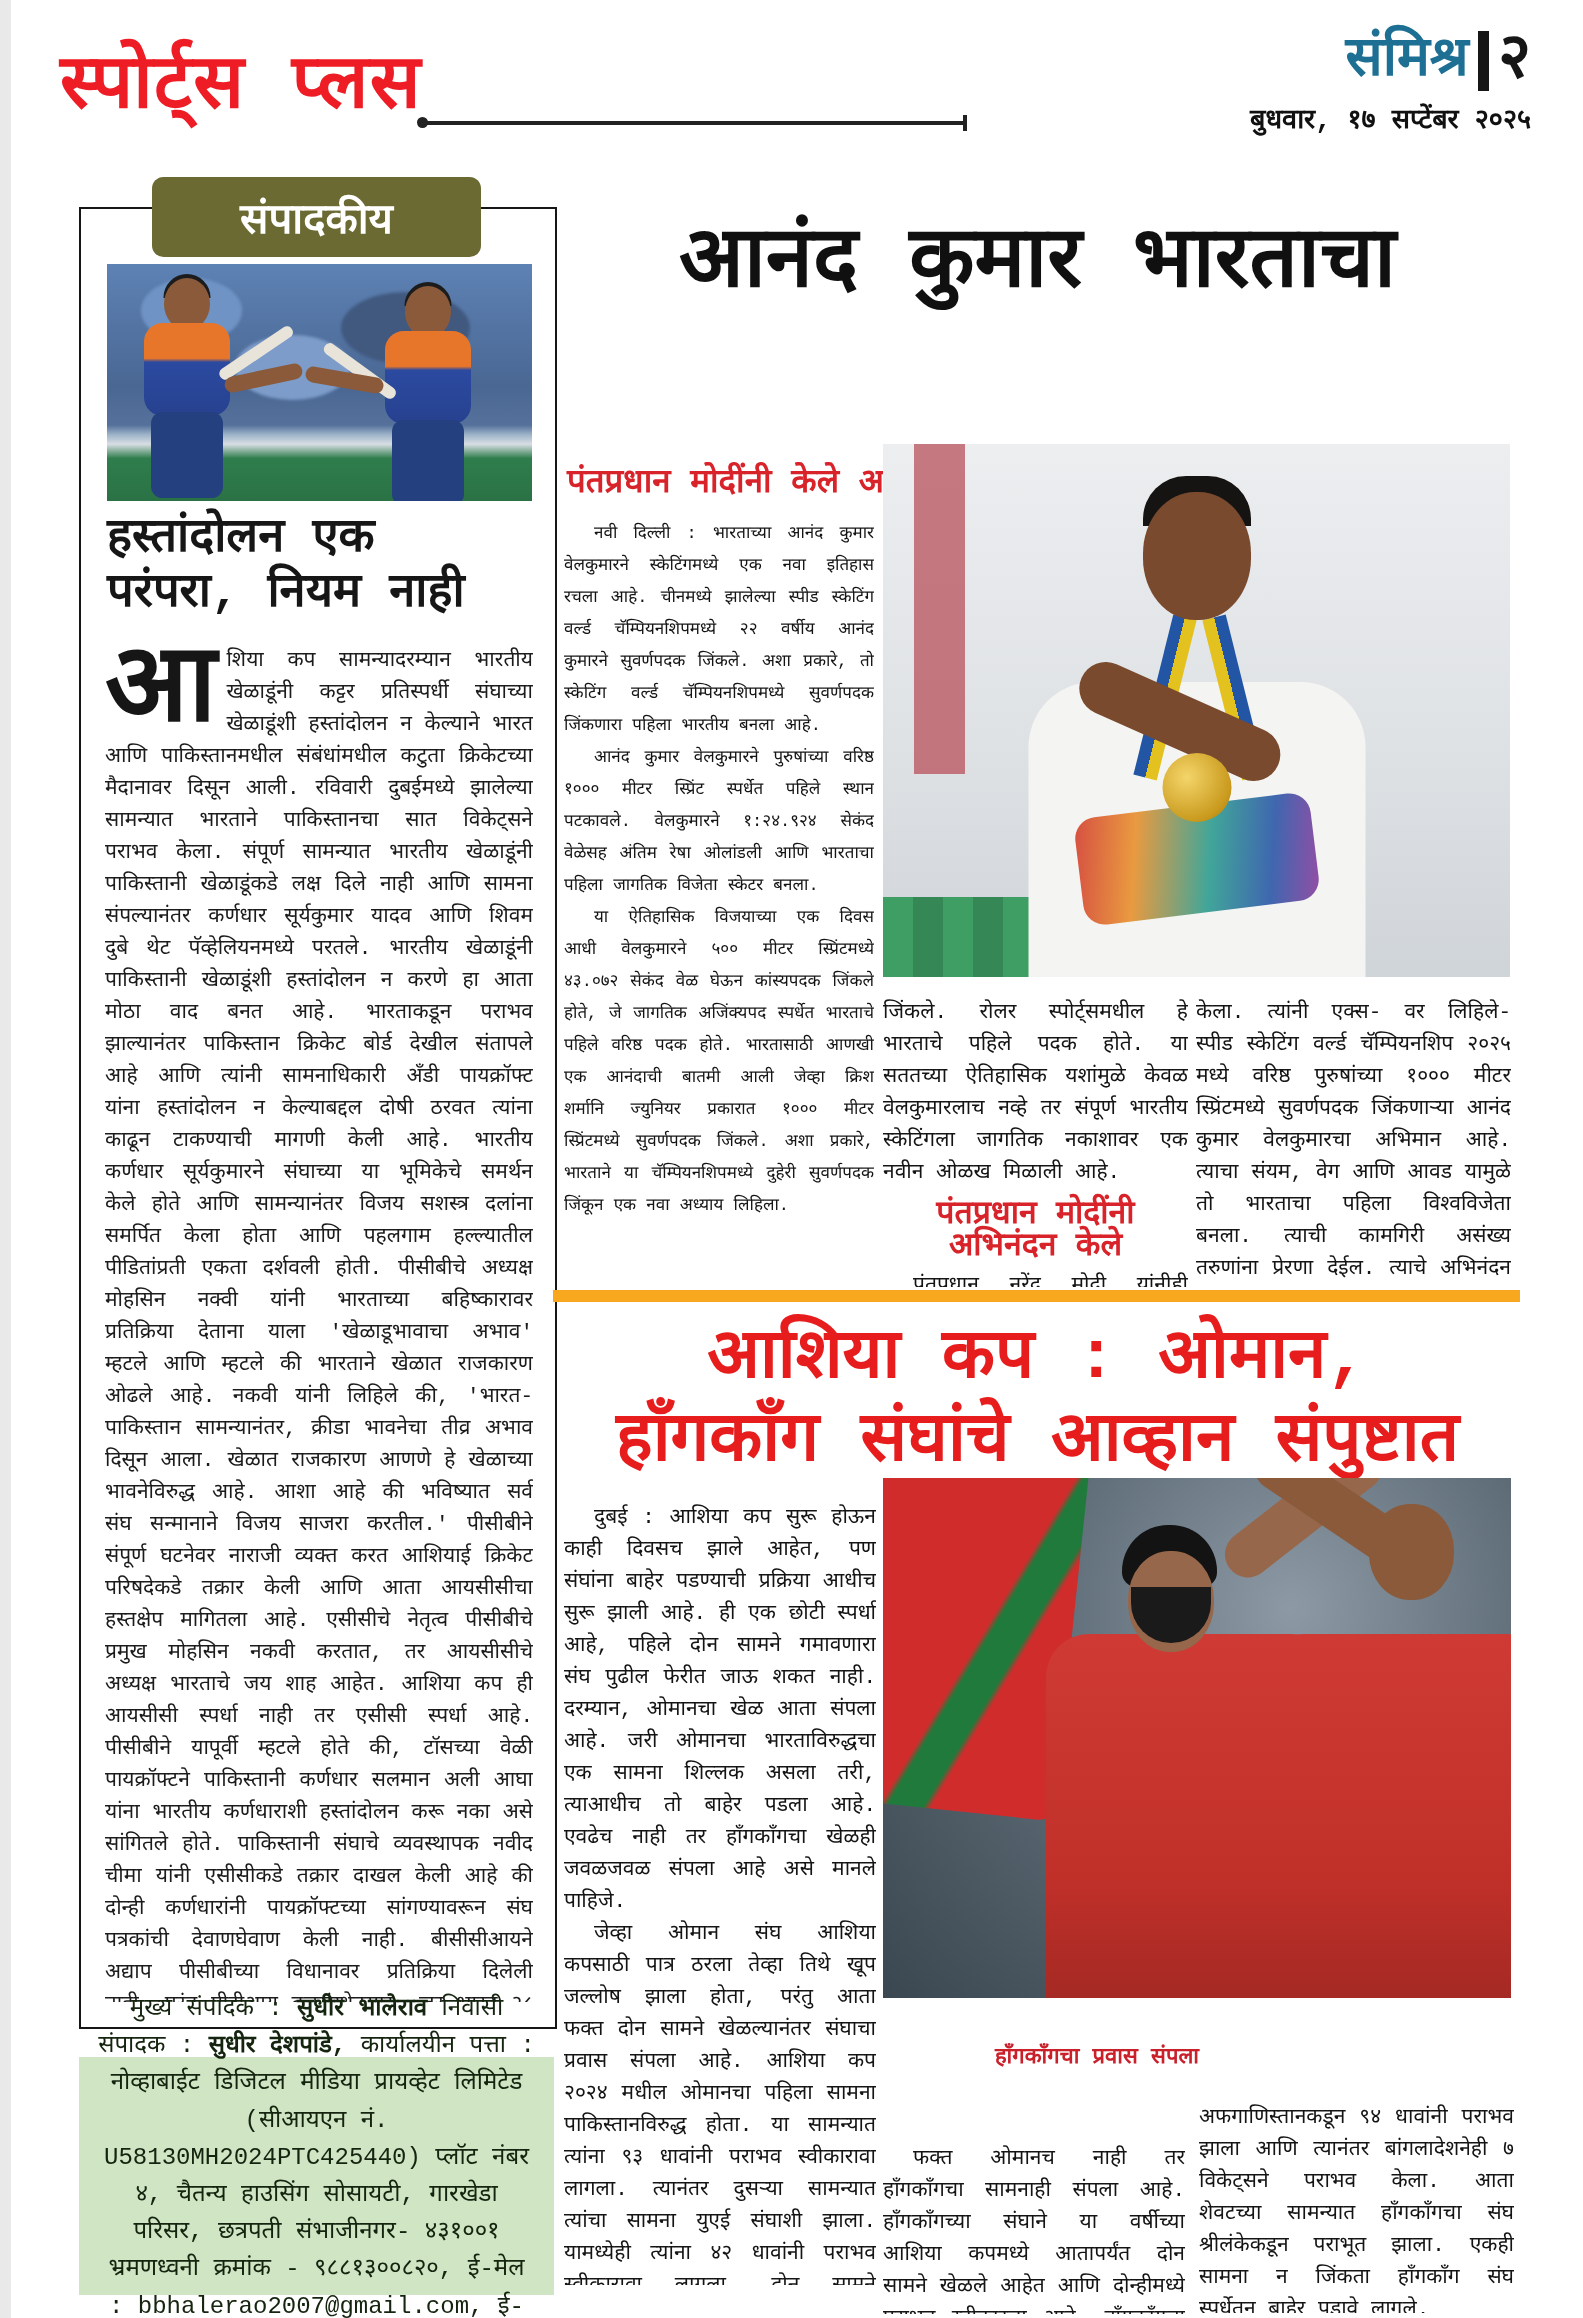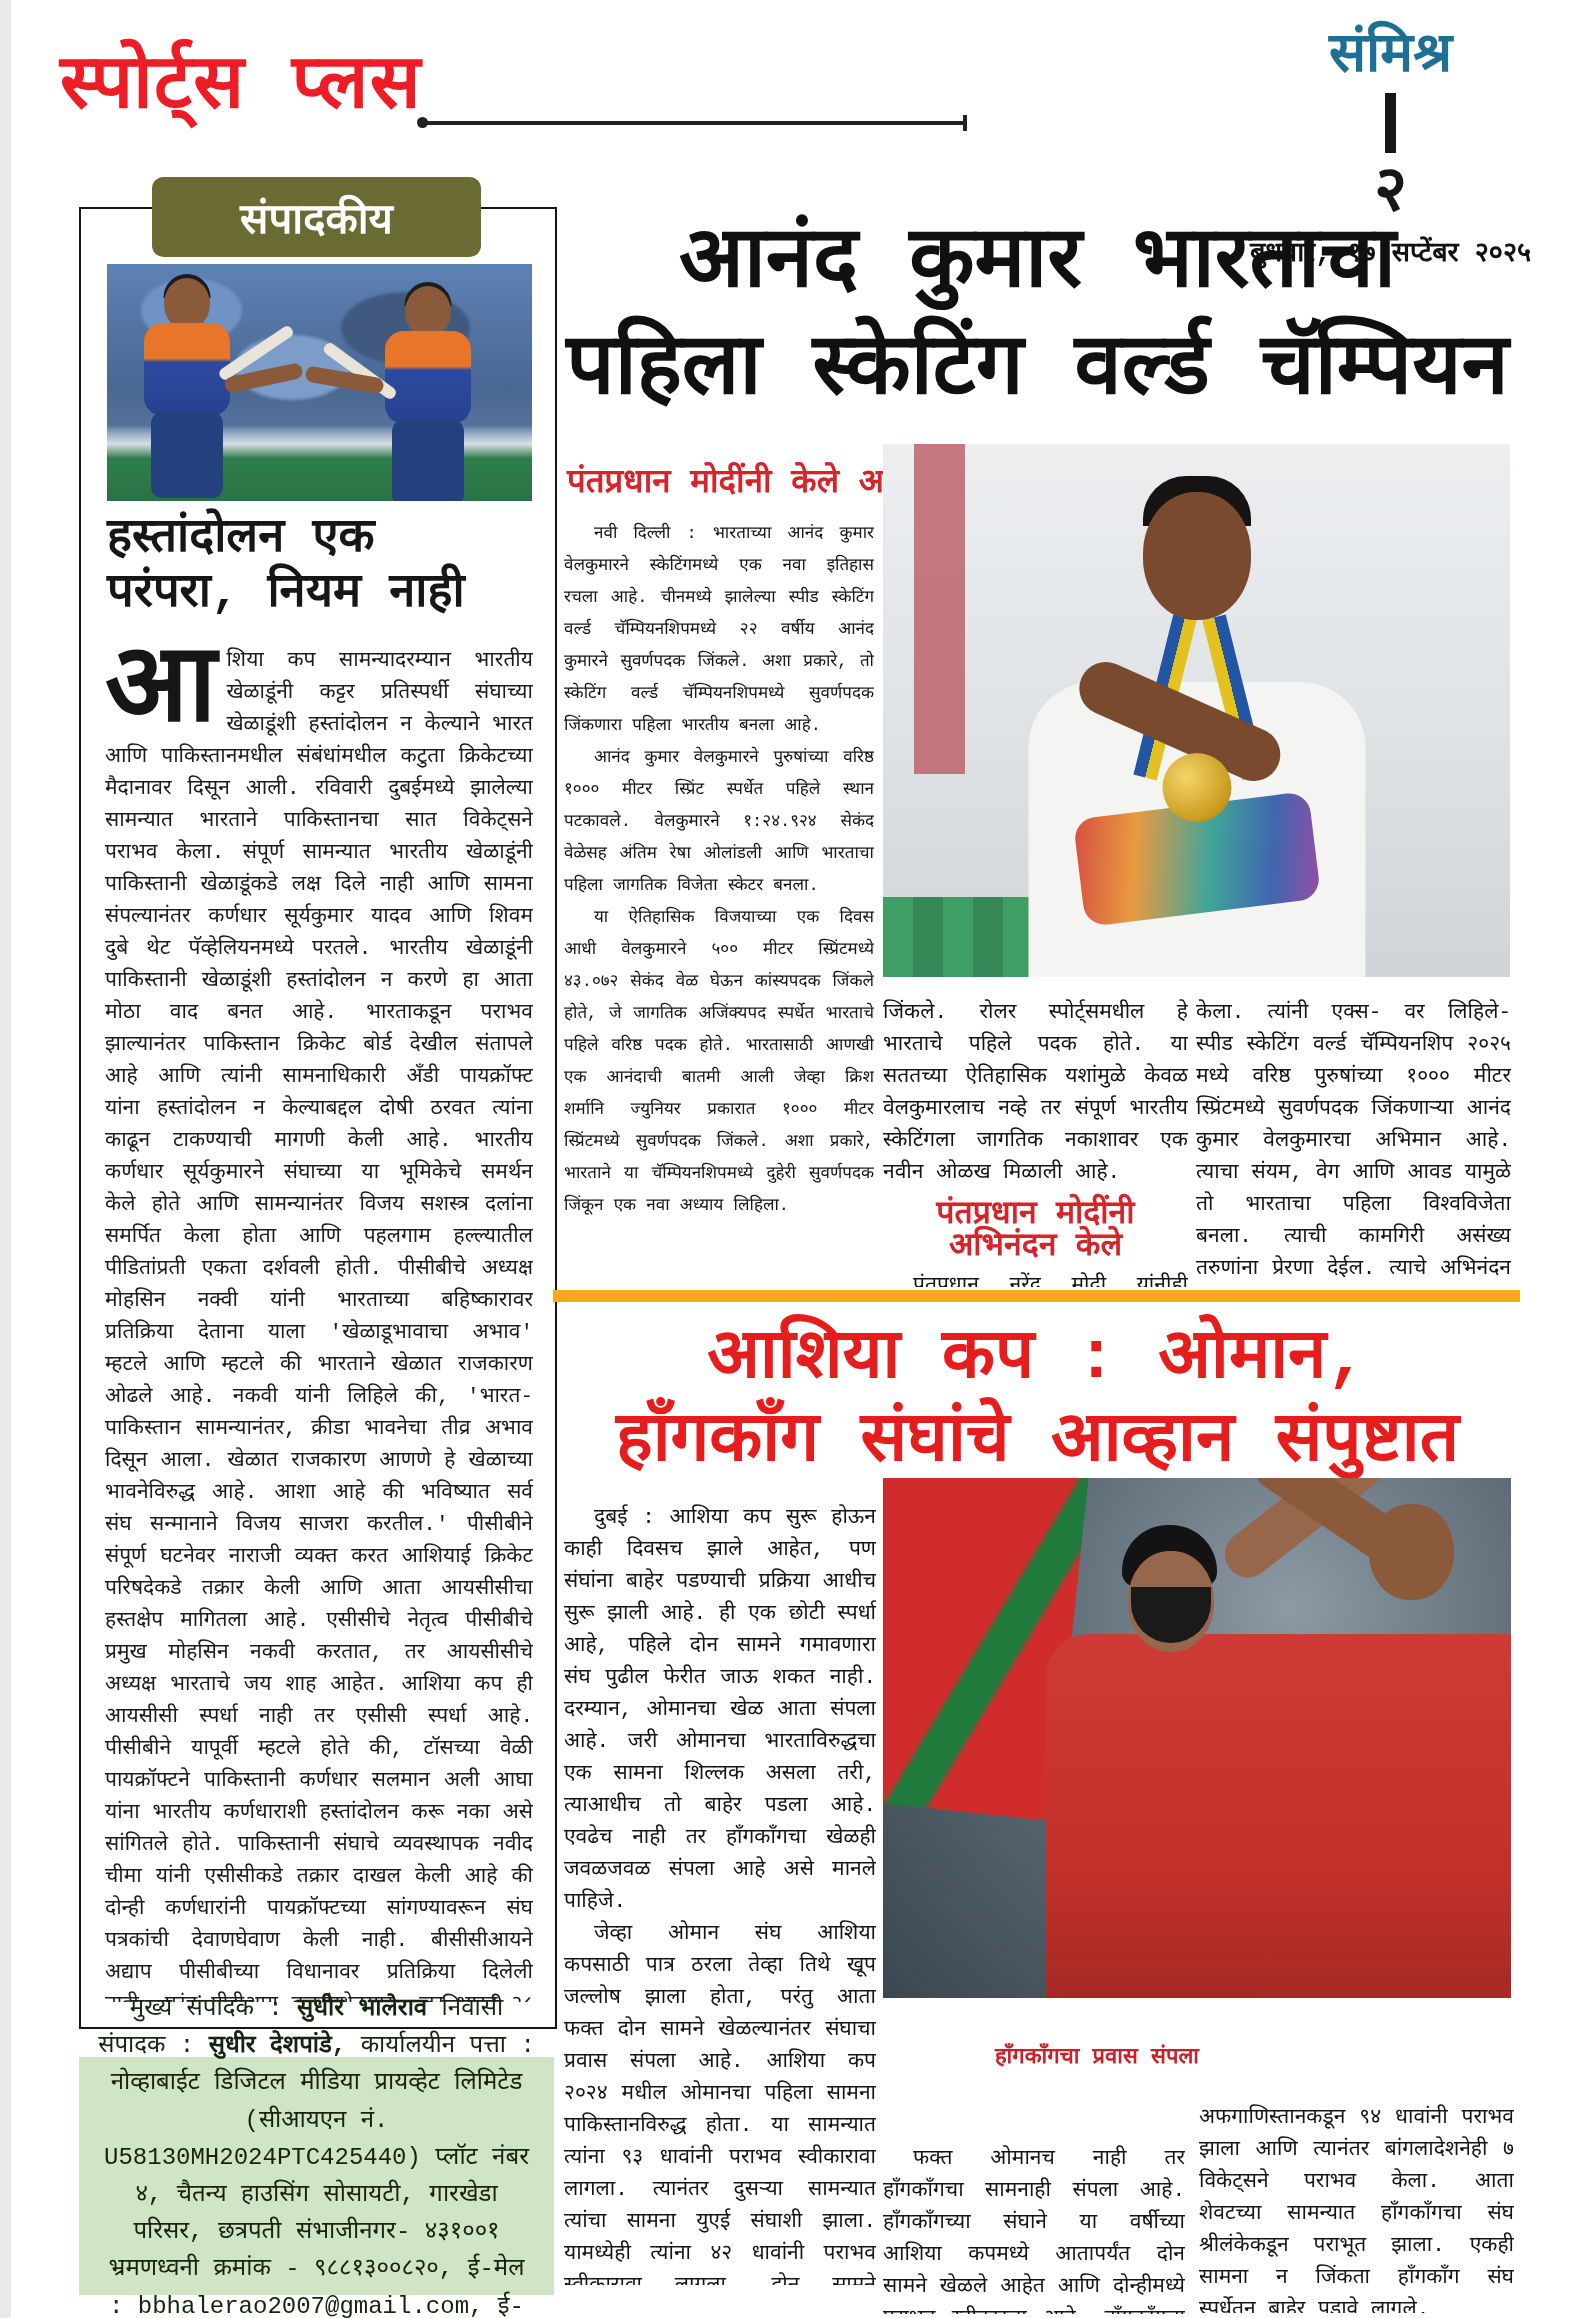--- a/index.html
+++ b/index.html
@@ -3,21 +3,21 @@
 <meta charset="utf-8">
 <style>
   html,body{margin:0;padding:0;background:#e9e9e9;}
   .page{position:relative;width:1583px;height:2319px;background:#ffffff;overflow:hidden;
         font-family:Liberation Mono, monospace;color:#141414;margin-left:11px;}
 
   
   .masthead{position:absolute;left:49px;top:27px;font-size:75px;font-weight:bold;
             color:#ee1c25;letter-spacing:1.4px;white-space:nowrap;}
   .header-right{position:absolute;right:63px;top:29px;text-align:right;}
-  .section-row{display:flex;align-items:center;justify-content:flex-end;gap:9px;flex-direction:column;}
+  .section-row{display:flex;align-items:center;justify-content:flex-end;gap:9px;}
   .section-name{font-size:55px;font-weight:bold;color:#1d6f93;line-height:1;}
   .header-divider{width:11.5px;height:60px;background:#161616;}
   .page-number{font-size:63px;font-weight:bold;color:#161616;line-height:1;}
   .issue-date{font-size:27px;font-weight:bold;color:#111;margin-top:7.2px;white-space:nowrap;}
   .header-rule{position:absolute;left:413px;top:121px;width:540px;height:3.6px;background:#222;}
   .header-rule::before{content:"";position:absolute;left:-7.2px;top:-3.6px;width:10.8px;height:10.8px;
                        border-radius:50%;background:#222;}
   .header-rule::after{content:"";position:absolute;right:-2.9px;top:-6.5px;width:3.6px;height:16.5px;background:#222;}
 
   
@@ -165,21 +165,20 @@
   </div>
 
   <div class="contact-box">
     <div class="contact-text">
       <span>मुख्य संपादक : </span><b>सुधीर भालेराव</b><span> निवासी संपादक : </span><b>सुधीर देशपांडे,</b><span> कार्यालयीन पत्ता : नोव्हाबाईट डिजिटल मीडिया प्रायव्हेट लिमिटेड (सीआयएन नं. U58130MH2024PTC425440) प्लॉट नंबर ४, चैतन्य हाउसिंग सोसायटी, गारखेडा परिसर, छत्रपती संभाजीनगर- ४३१००१ भ्रमणध्वनी क्रमांक - ९८८१३००८२०, ई-मेल : bbhalerao2007@gmail.com, ई-मेल : sportsplus68@gmail.com</span>
     </div>
   </div>
 
   <div class="main-headline">
     <span class="l1">आनंद कुमार भारताचा</span>
-    <span class="l2">पहिला स्केटिंग वर्ल्ड चॅम्पियन</span>
   </div>
   <div class="m-sub1 subhead-red">पंतप्रधान मोदींनी केले अभिनंदन</div>
 
   <div class="m-col1">
     <p class="indent">नवी दिल्ली : भारताच्या आनंद कुमार वेलकुमारने स्केटिंगमध्ये एक नवा इतिहास रचला आहे. चीनमध्ये झालेल्या स्पीड स्केटिंग वर्ल्ड चॅम्पियनशिपमध्ये २२ वर्षीय आनंद कुमारने सुवर्णपदक जिंकले. अशा प्रकारे, तो स्केटिंग वर्ल्ड चॅम्पियनशिपमध्ये सुवर्णपदक जिंकणारा पहिला भारतीय बनला आहे.</p>
     <p class="indent">आनंद कुमार वेलकुमारने पुरुषांच्या वरिष्ठ १००० मीटर स्प्रिंट स्पर्धेत पहिले स्थान पटकावले. वेलकुमारने १:२४.९२४ सेकंद वेळेसह अंतिम रेषा ओलांडली आणि भारताचा पहिला जागतिक विजेता स्केटर बनला.</p>
     <p class="indent">या ऐतिहासिक विजयाच्या एक दिवस आधी वेलकुमारने ५०० मीटर स्प्रिंटमध्ये ४३.०७२ सेकंद वेळ घेऊन कांस्यपदक जिंकले होते, जे जागतिक अजिंक्यपद स्पर्धेत भारताचे पहिले वरिष्ठ पदक होते. भारतासाठी आणखी एक आनंदाची बातमी आली जेव्हा क्रिश शर्मानि ज्युनियर प्रकारात १००० मीटर स्प्रिंटमध्ये सुवर्णपदक जिंकले. अशा प्रकारे, भारताने या चॅम्पियनशिपमध्ये दुहेरी सुवर्णपदक जिंकून एक नवा अध्याय लिहिला.</p>
 
   </div>
 

